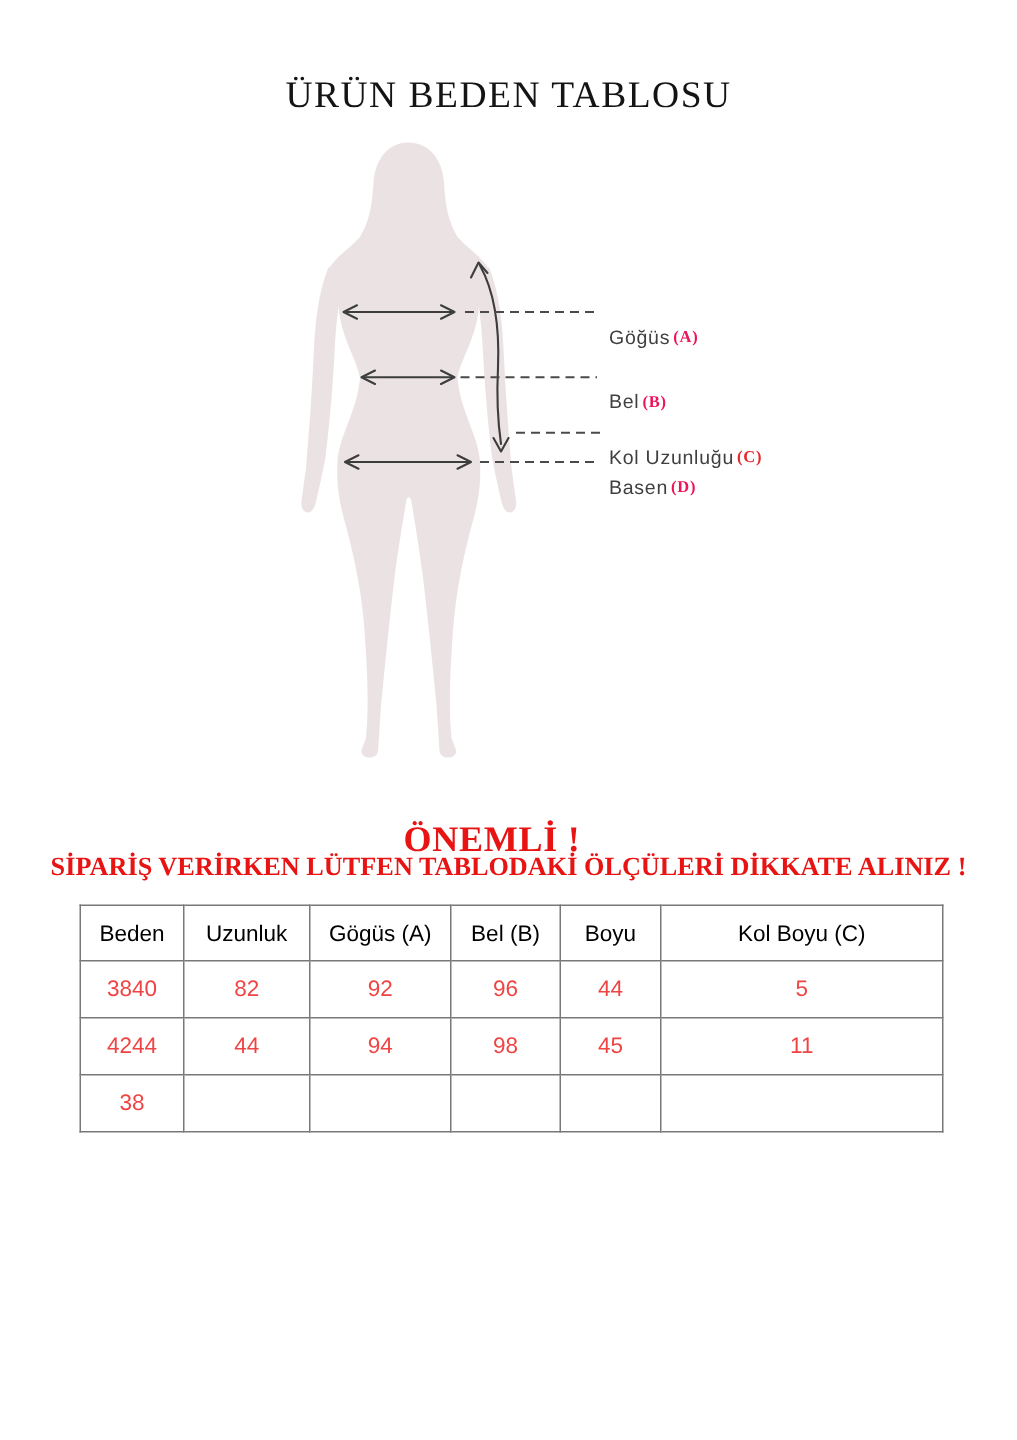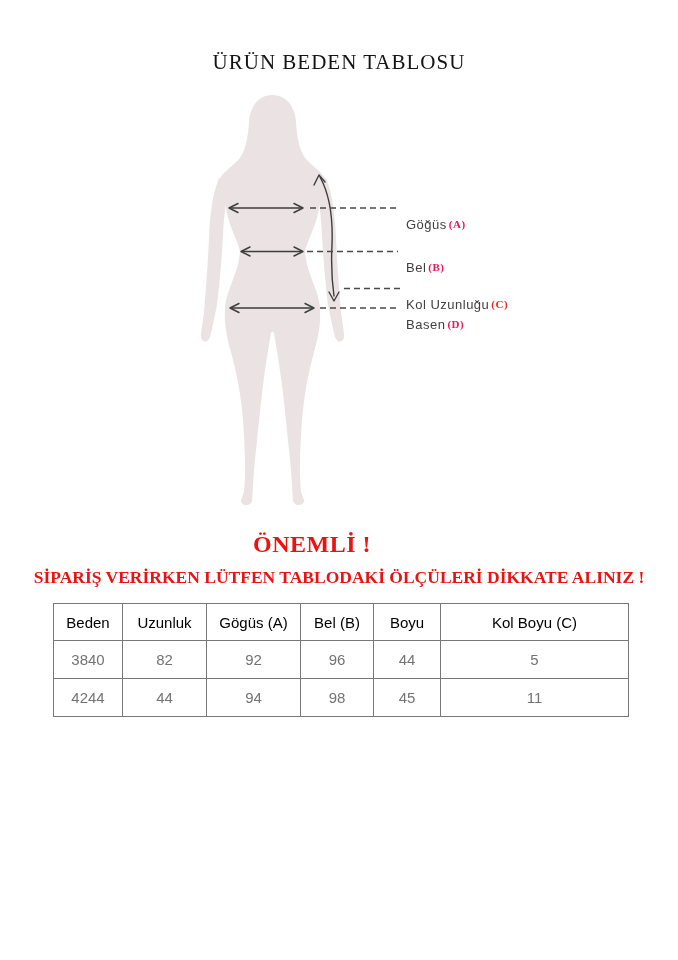--- a/index.html
+++ b/index.html
@@ -2,53 +2,53 @@
 <html><head>
 <meta charset="utf-8">
 <style>
   html,body { margin:0; padding:0; background:#ffffff; }
   .page {
     position:relative; width:678px; height:960px; background:#ffffff;
     font-family:"Liberation Sans", sans-serif; overflow:hidden;
   }
   .title {
     position:absolute; top:50px; left:0; width:678px; text-align:center;
-    font-family:"Liberation Serif", serif; font-size:21px; letter-spacing:1px;
+    font-family:"Liberation Serif", serif; font-size:25px; letter-spacing:1px;
     color:#141414; font-weight:normal; margin:0;
   }
   .figure-svg { position:absolute; top:0; left:0; }
   .mlabel {
     position:absolute; left:406px; font-size:13px; color:#3F3F3F;
     letter-spacing:0.5px; white-space:nowrap; line-height:16px;margin-top:16px;
   }
   .mlabel .paren {
     font-family:"Liberation Serif", serif; font-weight:bold; font-size:11px;
     margin-left:2px; position:relative; top:-1px;
   }
   .pink { color:#ED155A; }
   .redp { color:#E8282B; }
   .important {
     position:absolute; top:531px; left:0; width:624px; text-align:center;
     font-family:"Liberation Serif", serif; font-weight:bold; font-size:24px;
-    color:#E81414; letter-spacing:0.5px; margin:0;
+    color:#E81414; letter-spacing:0.5px; margin:16px;
   }
   .warning {
     position:absolute; top:567px; left:0; width:678px; text-align:center;
     font-family:"Liberation Serif", serif; font-weight:bold; font-size:17.5px;
     color:#E81414; margin:0;
   }
   table.size-table {
     position:absolute; top:603px; left:53px; border-collapse:collapse;
     table-layout:fixed; border:1px solid #5a5a5a;
   }
   .size-table th, .size-table td {
     border:1px solid #787878; text-align:center; vertical-align:middle; padding:0;
   }
   .size-table th { font-weight:normal; font-size:15px; color:#000; height:36px; }
-  .size-table td { font-weight:normal; font-size:15px; color:#737373; height:37px; }
+  .size-table td { font-weight:normal; font-size:15px; color:#ef4444; height:37px; }
 </style>
 </head>
 <body>
 
 <div class="page">
 
   <h1 class="title">ÜRÜN BEDEN TABLOSU</h1>
 
   <svg class="figure-svg" width="678" height="530" viewBox="0 0 678 530">
 
@@ -179,16 +179,24 @@
         <td>5</td>
       </tr>
       <tr>
         <td>4244</td>
         <td>44</td>
         <td>94</td>
         <td>98</td>
         <td>45</td>
         <td>11</td>
       </tr>
+      <tr>
+        <td>38</td>
+        <td></td>
+        <td></td>
+        <td></td>
+        <td></td>
+        <td></td>
+      </tr>
     </tbody>
   </table>
 
 </div>
 
 </body></html>

